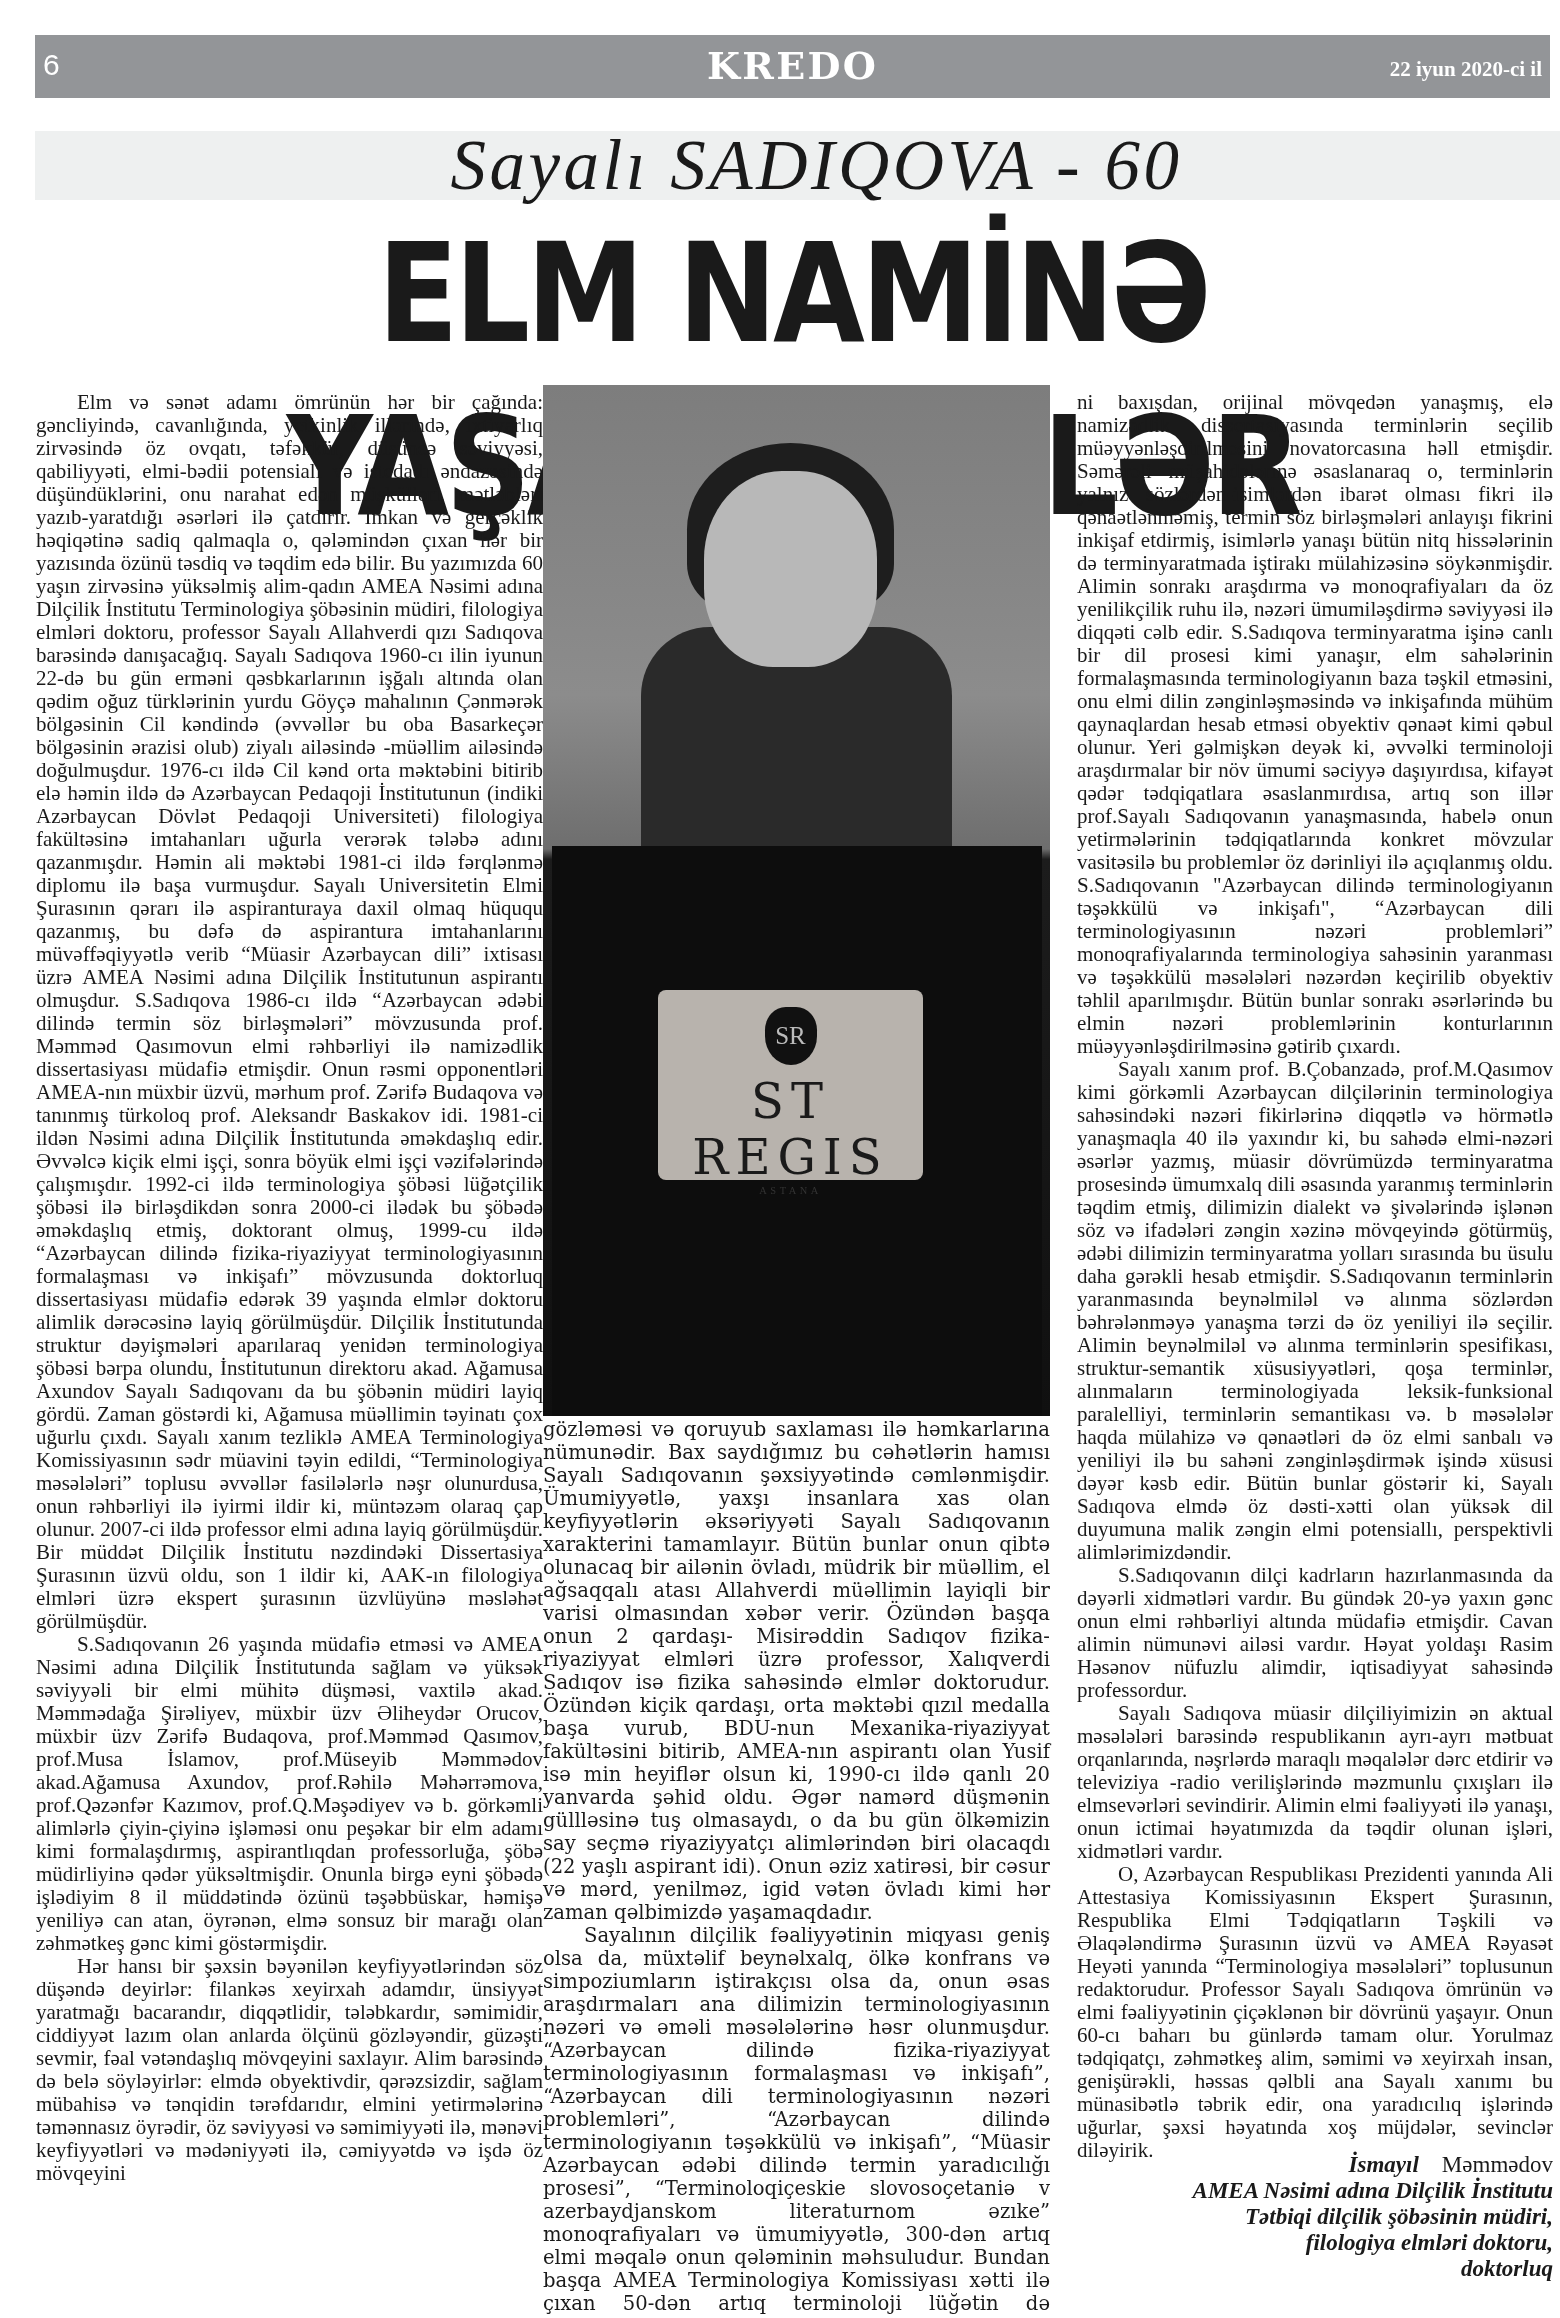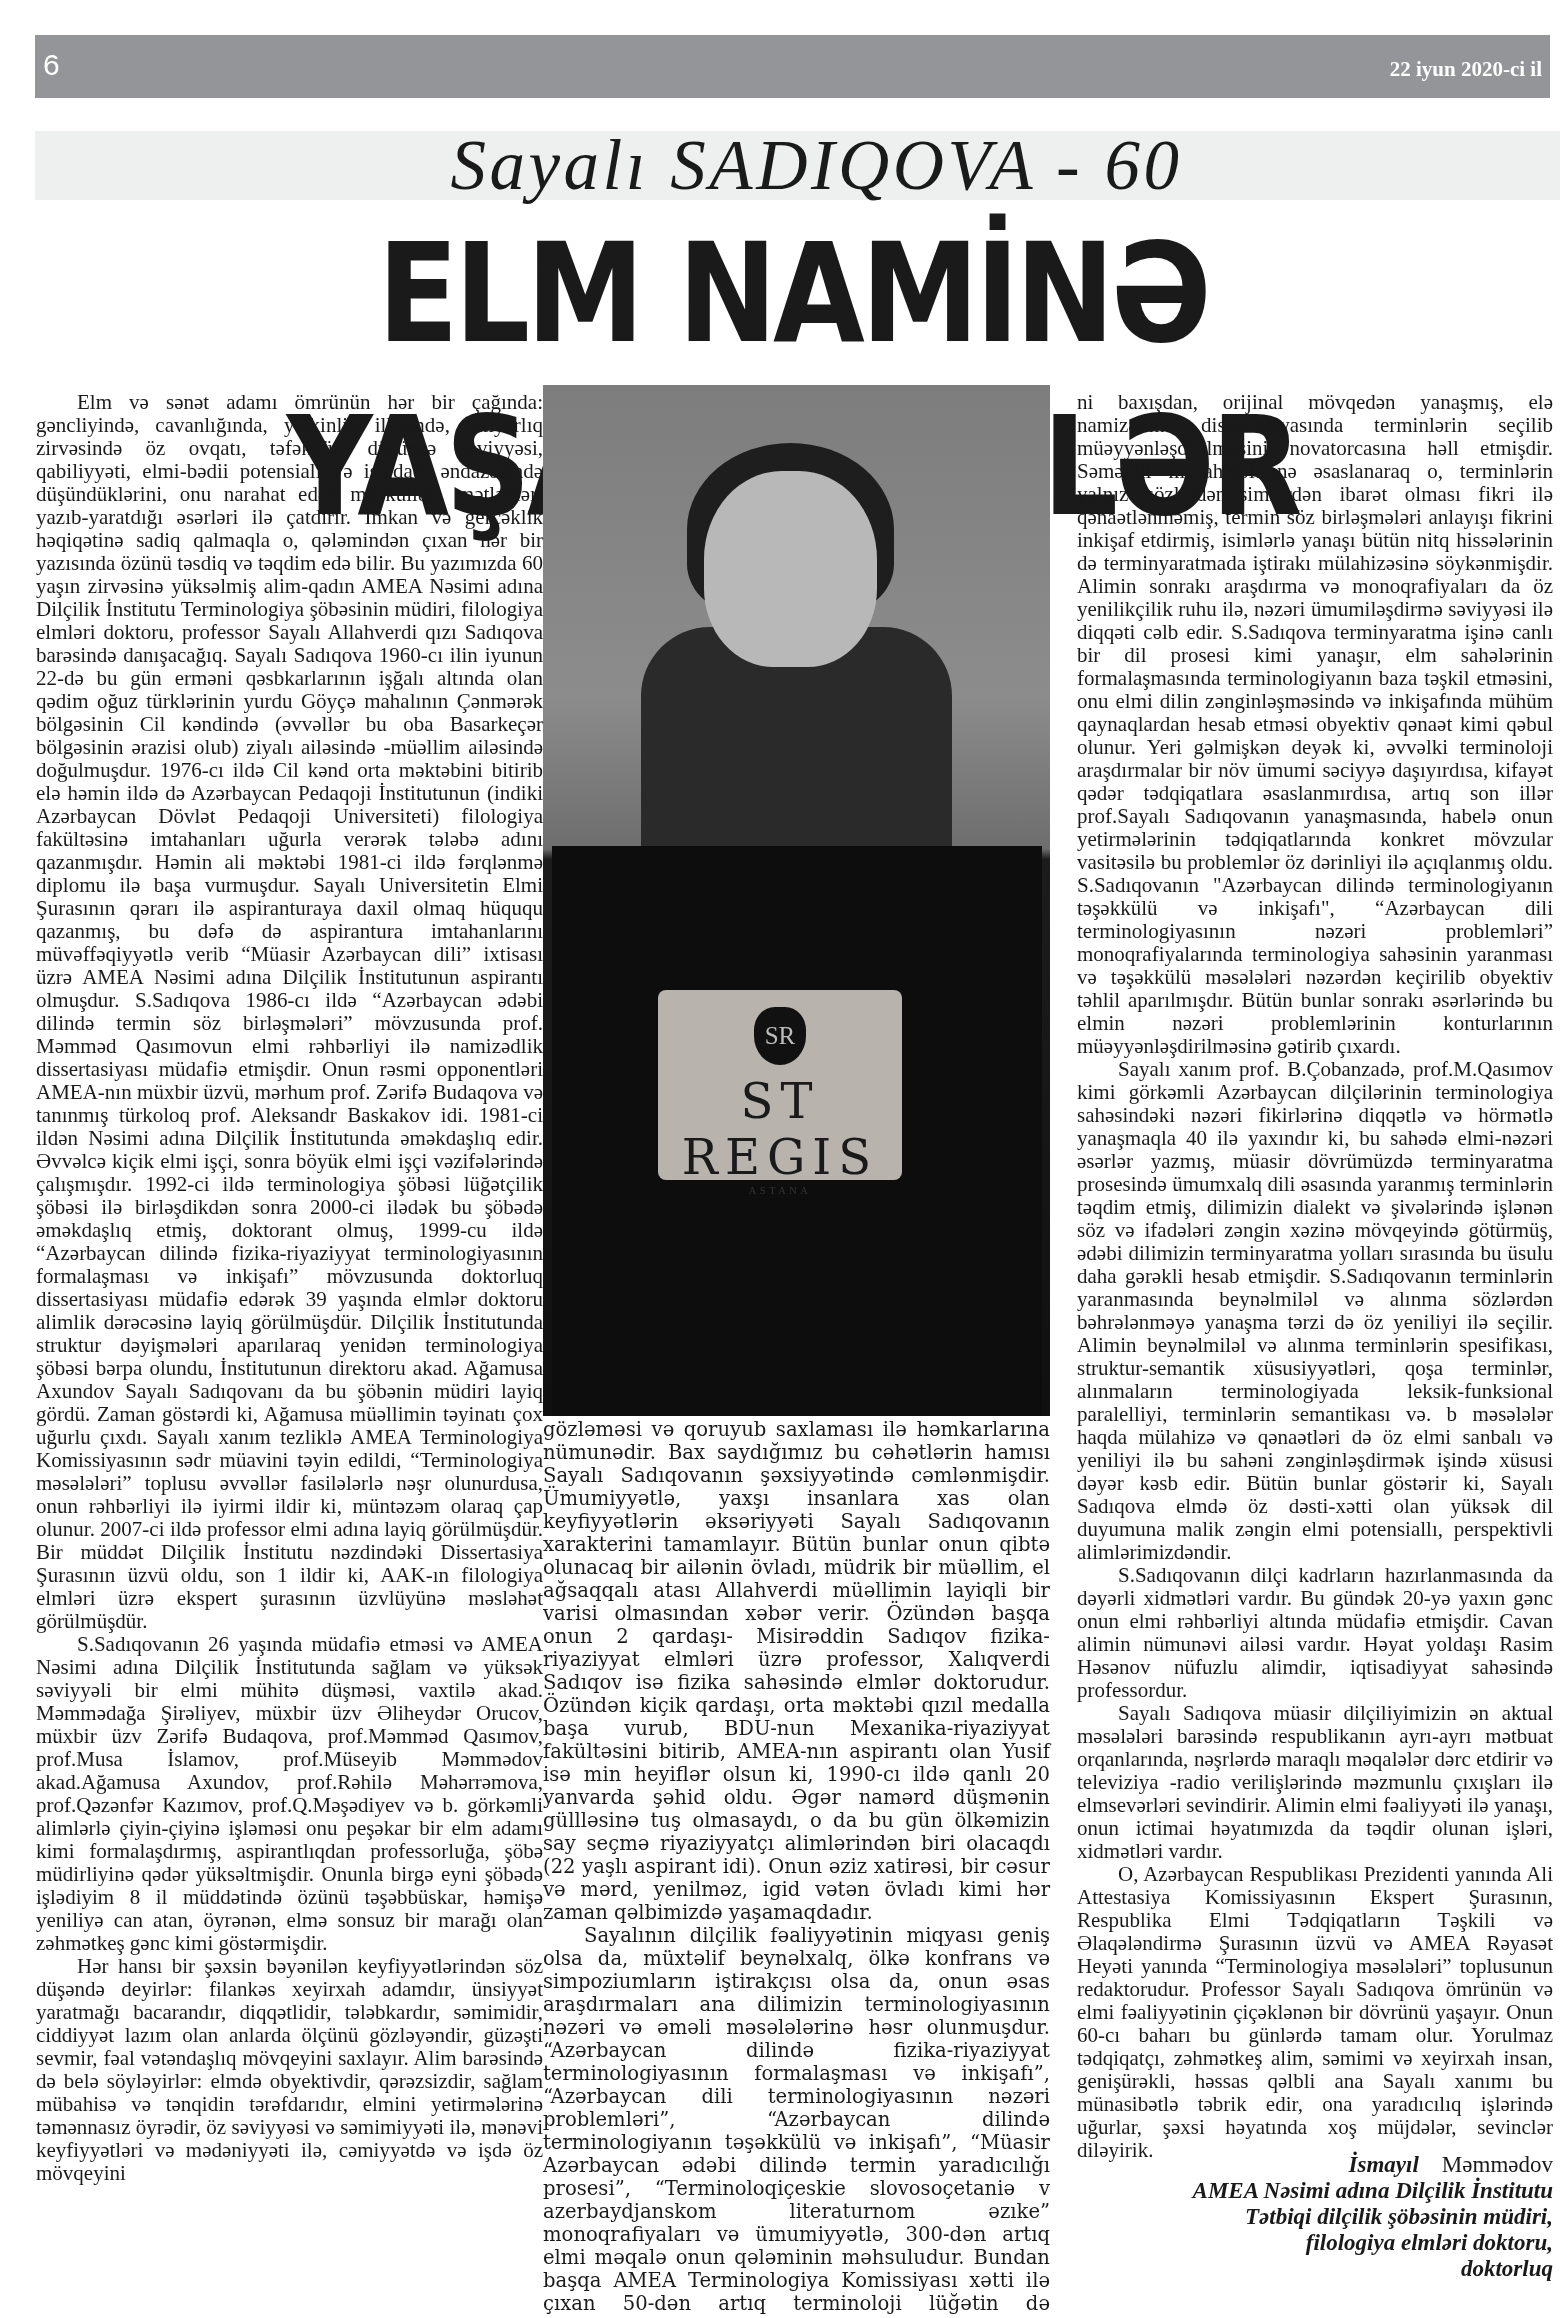--- a/index.html
+++ b/index.html
@@ -13,33 +13,34 @@
   .col{position:absolute;top:391px;font-size:21px;line-height:23px;text-align:justify;hyphens:auto;}
   .col p{margin:0;text-indent:41px;}
   .col1{left:36px;width:507px;}
   .col2{left:543px;width:507px;top:1418px;font-family:"DejaVu Serif",serif;font-size:19.6px;line-height:23px;}
   .col3{left:1077px;width:476px;}
   .photo{position:absolute;left:543px;top:385px;width:507px;height:1031px;background:linear-gradient(180deg,#7d7d7d 0%,#8c8c8c 30%,#6e6e6e 45%,#1c1c1c 46%,#101010 100%);overflow:hidden;}
   .photo .head{position:absolute;left:161px;top:86px;width:173px;height:196px;border-radius:45% 45% 40% 40%;background:#caa99c;filter:grayscale(1) brightness(1.05);}
   .photo .hair{position:absolute;left:144px;top:58px;width:207px;height:173px;border-radius:50% 50% 30% 30%;background:#1e1e1e;}
   .photo .body{position:absolute;left:98px;top:242px;width:311px;height:242px;border-radius:69px 69px 0 0;background:#2a2a2a;}
   .photo .podium{position:absolute;left:8.6px;top:461px;width:490px;height:576px;background:#0d0d0d;}
-  .photo .plaque{position:absolute;left:115px;top:605px;width:244px;height:190px;background:#b8b3ad;border-radius:8px;text-align:center;}
+  .photo .plaque{position:absolute;left:115px;top:605px;width:265px;height:190px;background:#b8b3ad;border-radius:8px;text-align:center;}
   .photo .crest{margin:17.3px auto 0;width:52px;height:58px;border-radius:40% 40% 50% 50%;background:#111;color:#bbb;font-size:25px;line-height:58px;font-family:"Liberation Serif",serif;}
   .photo .brand{font-family:"DejaVu Serif",serif;font-size:48px;letter-spacing:7px;color:#1a1a1a;margin-top:8px;}
   .photo .sub{font-family:Liberation Serif, serif;font-size:10.4px;letter-spacing:3.5px;color:#333;}
   .signature{position:absolute;left:1077px;top:2152px;width:476px;text-align:right;font-style:italic;font-weight:bold;font-size:23px;line-height:26px;}
   .signature .ln{display:block;}
   .signature .surname{font-style:normal;font-weight:normal;}
 </style>
 </head>
 <body>
 
 <div class="masthead">
   <span class="pg">6</span>
+  <div class="logo">KREDO</div>
   <span class="date">22 iyun 2020-ci il</span>
 </div>
 
 <div class="kicker">Sayalı SADIQOVA - 60</div>
 <div class="headline">ELM NAMİNƏ YAŞANAN İLLƏR</div>
 
 <div class="col col1">
   <p>Elm və sənət adamı ömrünün hər bir çağında: gəncliyində, cavanlığında, yetkinlik illərində, ixtiyarlıq zirvəsində öz ovqatı, təfəkkür, düşüncə səviyyəsi, qabiliyyəti, elmi-bədii potensialı və istedadı əndazəsində düşündüklərini, onu narahat edən müşkülləri, mətləbləri yazıb-yaratdığı əsərləri ilə çatdırır. İmkan və gerçəklik həqiqətinə sadiq qalmaqla o, qələmindən çıxan hər bir yazısında özünü təsdiq və təqdim edə bilir. Bu yazımızda 60 yaşın zirvəsinə yüksəlmiş alim-qadın AMEA Nəsimi adına Dilçilik İnstitutu Terminologiya şöbəsinin müdiri, filologiya elmləri doktoru, professor Sayalı Allahverdi qızı Sadıqova barəsində danışacağıq. Sayalı Sadıqova 1960-cı ilin iyunun 22-də bu gün erməni qəsbkarlarının işğalı altında olan qədim oğuz türklərinin yurdu Göyçə mahalının Çənmərək bölgəsinin Cil kəndində (əvvəllər bu oba Basarkeçər bölgəsinin ərazisi olub) ziyalı ailəsində -müəllim ailəsində doğulmuşdur. 1976-cı ildə Cil kənd orta məktəbini bitirib elə həmin ildə də Azərbaycan Pedaqoji İnstitutunun (indiki Azərbaycan Dövlət Pedaqoji Universiteti) filologiya fakültəsinə imtahanları uğurla verərək tələbə adını qazanmışdır. Həmin ali məktəbi 1981-ci ildə fərqlənmə diplomu ilə başa vurmuşdur. Sayalı Universitetin Elmi Şurasının qərarı ilə aspiranturaya daxil olmaq hüququ qazanmış, bu dəfə də aspirantura imtahanlarını müvəffəqiyyətlə verib “Müasir Azərbaycan dili” ixtisası üzrə AMEA Nəsimi adına Dilçilik İnstitutunun aspirantı olmuşdur. S.Sadıqova 1986-cı ildə “Azərbaycan ədəbi dilində termin söz birləşmələri” mövzusunda prof. Məmməd Qasımovun elmi rəhbərliyi ilə namizədlik dissertasiyası müdafiə etmişdir. Onun rəsmi opponentləri AMEA-nın müxbir üzvü, mərhum prof. Zərifə Budaqova və tanınmış türkoloq prof. Aleksandr Baskakov idi. 1981-ci ildən Nəsimi adına Dilçilik İnstitutunda əməkdaşlıq edir. Əvvəlcə kiçik elmi işçi, sonra böyük elmi işçi vəzifələrində çalışmışdır. 1992-ci ildə terminologiya şöbəsi lüğətçilik şöbəsi ilə birləşdikdən sonra 2000-ci ilədək bu şöbədə əməkdaşlıq etmiş, doktorant olmuş, 1999-cu ildə “Azərbaycan dilində fizika-riyaziyyat terminologiyasının formalaşması və inkişafı” mövzusunda doktorluq dissertasiyası müdafiə edərək 39 yaşında elmlər doktoru alimlik dərəcəsinə layiq görülmüşdür. Dilçilik İnstitutunda struktur dəyişmələri aparılaraq yenidən terminologiya şöbəsi bərpa olundu, İnstitutunun direktoru akad. Ağamusa Axundov Sayalı Sadıqovanı da bu şöbənin müdiri layiq gördü. Zaman göstərdi ki, Ağamusa müəllimin təyinatı çox uğurlu çıxdı. Sayalı xanım tezliklə AMEA Terminologiya Komissiyasının sədr müavini təyin edildi, “Terminologiya məsələləri” toplusu əvvəllər fasilələrlə nəşr olunurdusa, onun rəhbərliyi ilə iyirmi ildir ki, müntəzəm olaraq çap olunur. 2007-ci ildə professor elmi adına layiq görülmüşdür. Bir müddət Dilçilik İnstitutu nəzdindəki Dissertasiya Şurasının üzvü oldu, son 1 ildir ki, AAK-ın filologiya elmləri üzrə ekspert şurasının üzvlüyünə məsləhət görülmüşdür.</p>
   <p>S.Sadıqovanın 26 yaşında müdafiə etməsi və AMEA Nəsimi adına Dilçilik İnstitutunda sağlam və yüksək səviyyəli bir elmi mühitə düşməsi, vaxtilə akad. Məmmədağa Şirəliyev, müxbir üzv Əliheydər Orucov, müxbir üzv Zərifə Budaqova, prof.Məmməd Qasımov, prof.Musa İslamov, prof.Müseyib Məmmədov akad.Ağamusa Axundov, prof.Rəhilə Məhərrəmova, prof.Qəzənfər Kazımov, prof.Q.Məşədiyev və b. görkəmli alimlərlə çiyin-çiyinə işləməsi onu peşəkar bir elm adamı kimi formalaşdırmış, aspirantlıqdan professorluğa, şöbə müdirliyinə qədər yüksəltmişdir. Onunla birgə eyni şöbədə işlədiyim 8 il müddətində özünü təşəbbüskar, həmişə yeniliyə can atan, öyrənən, elmə sonsuz bir marağı olan zəhmətkeş gənc kimi göstərmişdir.</p>
   <p>Hər hansı bir şəxsin bəyənilən keyfiyyətlərindən söz düşəndə deyirlər: filankəs xeyirxah adamdır, ünsiyyət yaratmağı bacarandır, diqqətlidir, tələbkardır, səmimidir, ciddiyyət lazım olan anlarda ölçünü gözləyəndir, güzəşti sevmir, fəal vətəndaşlıq mövqeyini saxlayır. Alim barəsində də belə söyləyirlər: elmdə obyektivdir, qərəzsizdir, sağlam mübahisə və tənqidin tərəfdarıdır, elmini yetirmələrinə təmənnasız öyrədir, öz səviyyəsi və səmimiyyəti ilə, mənəvi keyfiyyətləri və mədəniyyəti ilə, cəmiyyətdə və işdə öz mövqeyini</p>

